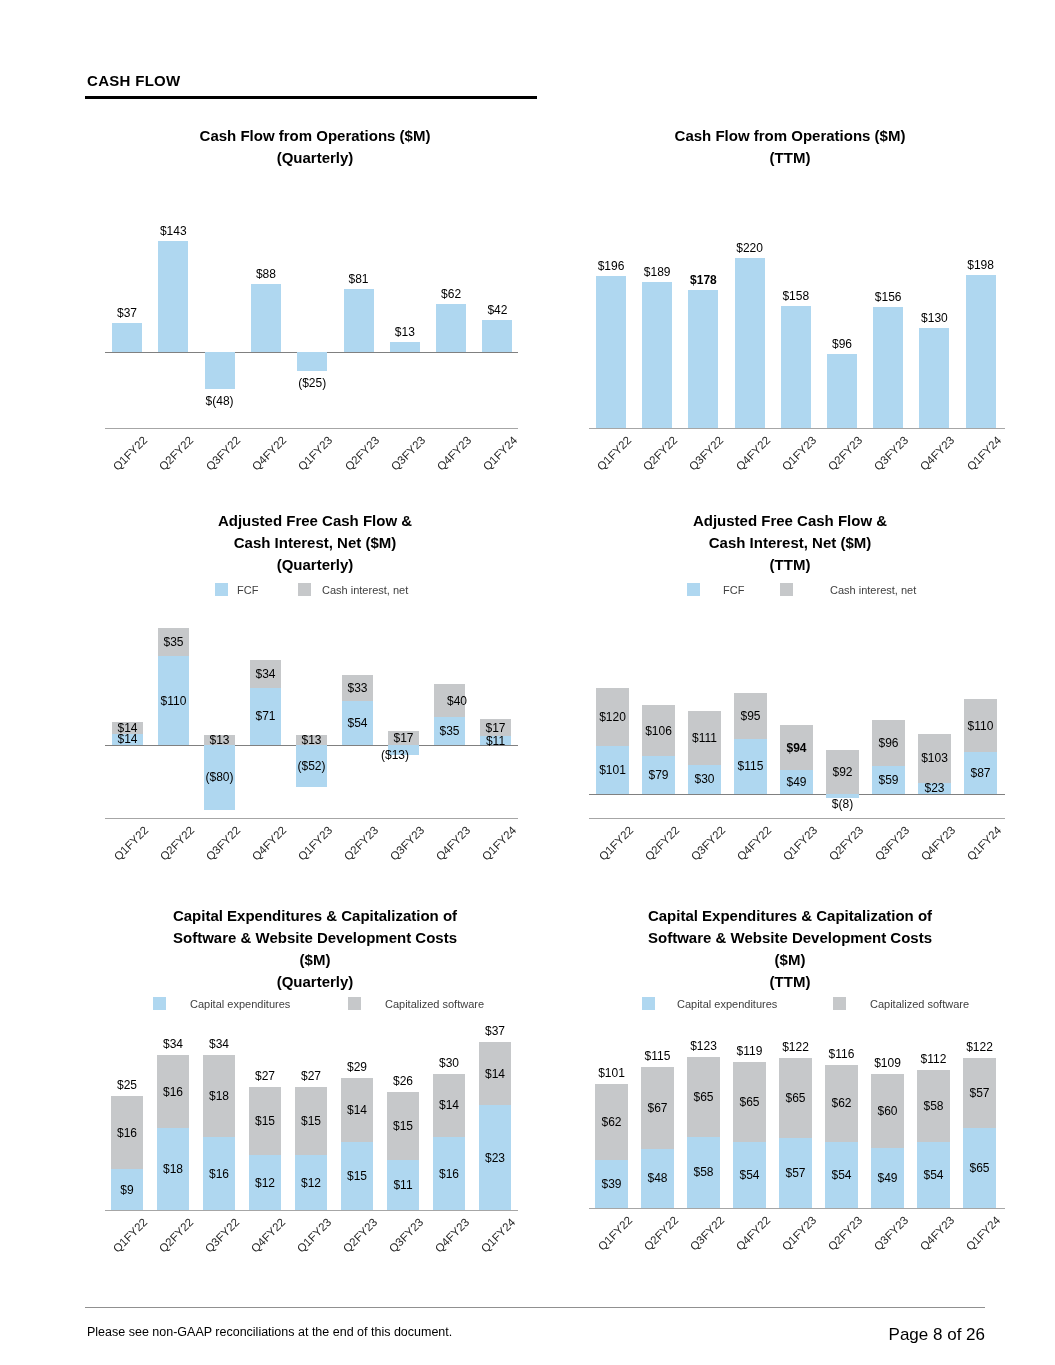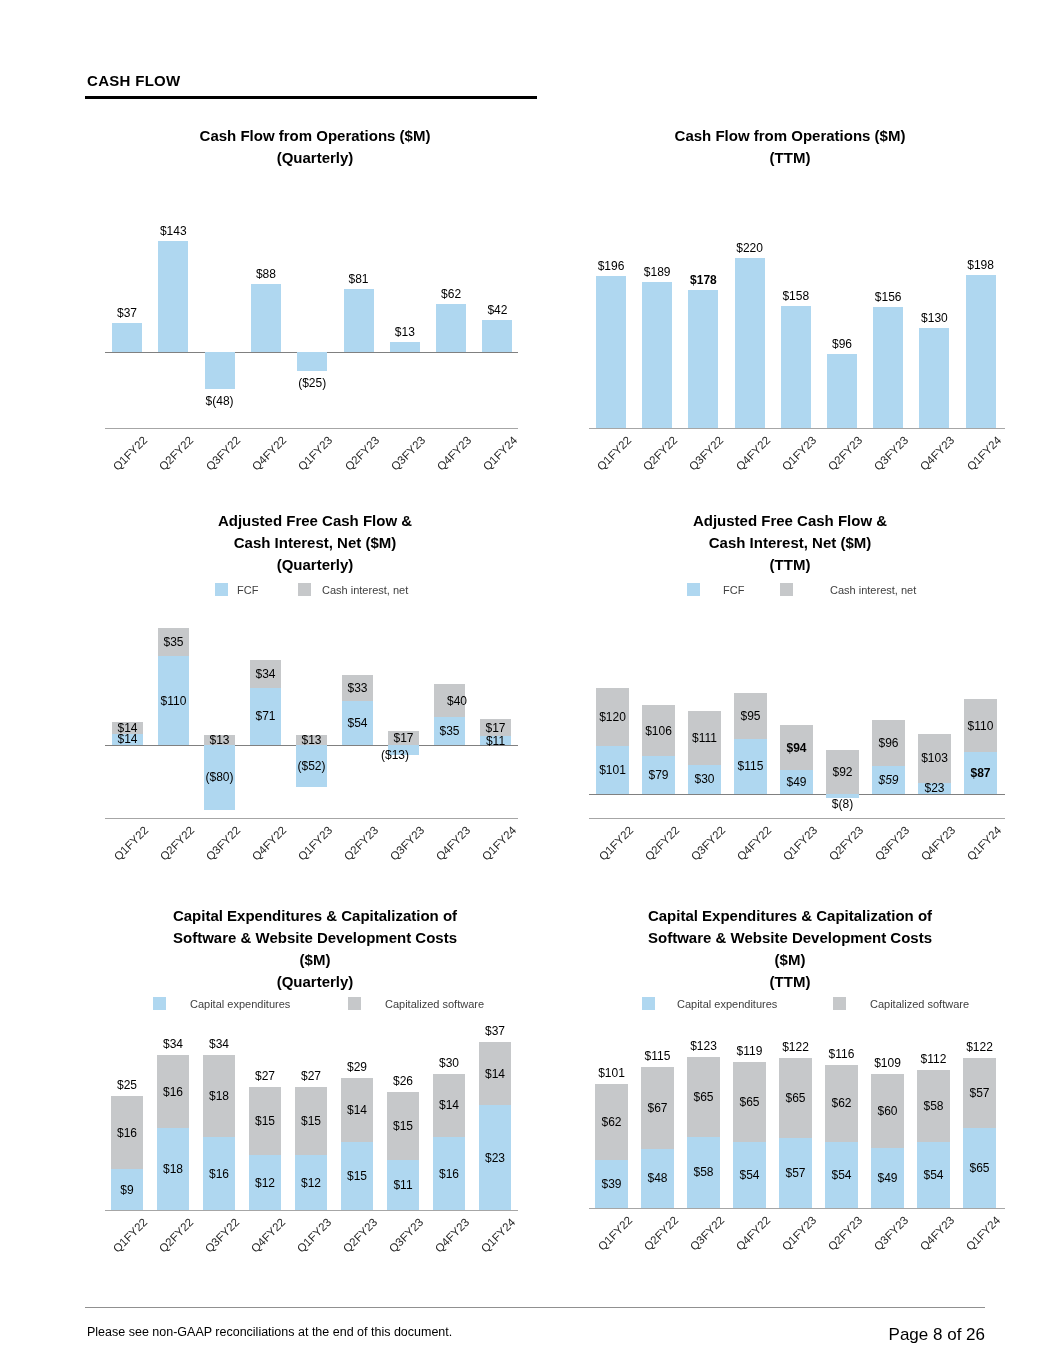--- a/index.html
+++ b/index.html
@@ -216,31 +216,31 @@
         <div class="slabel" style="left: 199.5px; top: 269.24px;">$49</div>
         <div class="bar gray" style="left: 215px; top: 220.36px; width: 33px; height: 45.12px; z-index: 1;"></div>
         <div class="slabel" style="left: 199.5px; top: 234.92px; font-weight: bold;">$94</div>
         <div class="xlabel" style="left: 167.5px; top: 319px;">Q1FY23</div>
         <div class="bar blue" style="left: 261px; top: 289px; width: 33px; height: 3.84px; z-index: 1;"></div>
         <div class="slabel" style="left: 245.5px; top: 291px;">$(8)</div>
         <div class="bar gray" style="left: 261px; top: 244.84px; width: 33px; height: 44.16px; z-index: 1;"></div>
         <div class="slabel" style="left: 245.5px; top: 258.92px;">$92</div>
         <div class="xlabel" style="left: 213.5px; top: 319px;">Q2FY23</div>
         <div class="bar blue" style="left: 307px; top: 260.68px; width: 33px; height: 28.32px; z-index: 1;"></div>
-        <div class="slabel" style="left: 291.5px; top: 266.84px; font-style: italic;">$59</div>
+        <div class="slabel" style="left: 291.5px; top: 266.84px;">$59</div>
         <div class="bar gray" style="left: 307px; top: 214.6px; width: 33px; height: 46.08px; z-index: 1;"></div>
         <div class="slabel" style="left: 291.5px; top: 229.64px;">$96</div>
         <div class="xlabel" style="left: 259.5px; top: 319px;">Q3FY23</div>
         <div class="bar blue" style="left: 353px; top: 277.96px; width: 33px; height: 11.04px; z-index: 1;"></div>
         <div class="slabel" style="left: 337.5px; top: 275.48px;">$23</div>
         <div class="bar gray" style="left: 353px; top: 228.52px; width: 33px; height: 49.44px; z-index: 1;"></div>
         <div class="slabel" style="left: 337.5px; top: 245.24px;">$103</div>
         <div class="xlabel" style="left: 305.5px; top: 319px;">Q4FY23</div>
         <div class="bar blue" style="left: 399px; top: 247.24px; width: 33px; height: 41.76px; z-index: 1;"></div>
-        <div class="slabel" style="left: 383.5px; top: 260.12px; font-weight: bold;">$87</div>
+        <div class="slabel" style="left: 383.5px; top: 260.12px;">$87</div>
         <div class="bar gray" style="left: 399px; top: 194.44px; width: 33px; height: 52.8px; z-index: 1;"></div>
         <div class="slabel" style="left: 383.5px; top: 212.84px;">$110</div>
         <div class="xlabel" style="left: 351.5px; top: 319px;">Q1FY24</div>
         <div class="aline" style="left: 24px; top: 313px; width: 416px; z-index: 2;"></div>
       </div>
   </div>
 
   <div class="chart" style="left:85px;top:900px;width:460px;height:385px">
     <div class="ctitle" style="top:5px">
       <div>Capital Expenditures &amp; Capitalization of</div>

